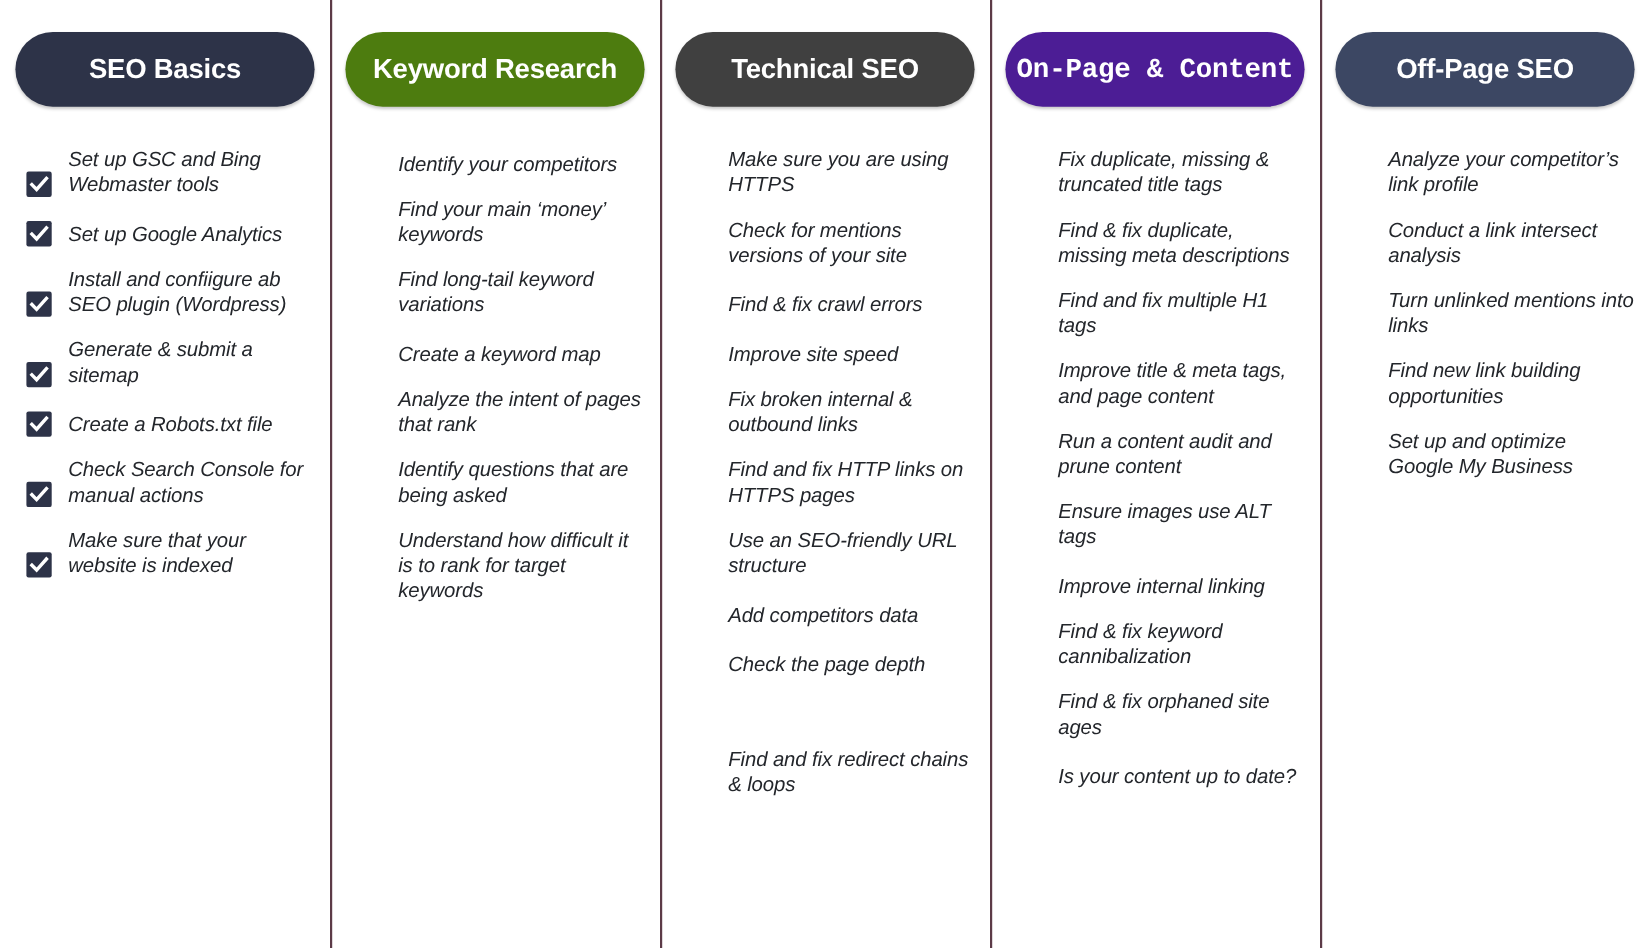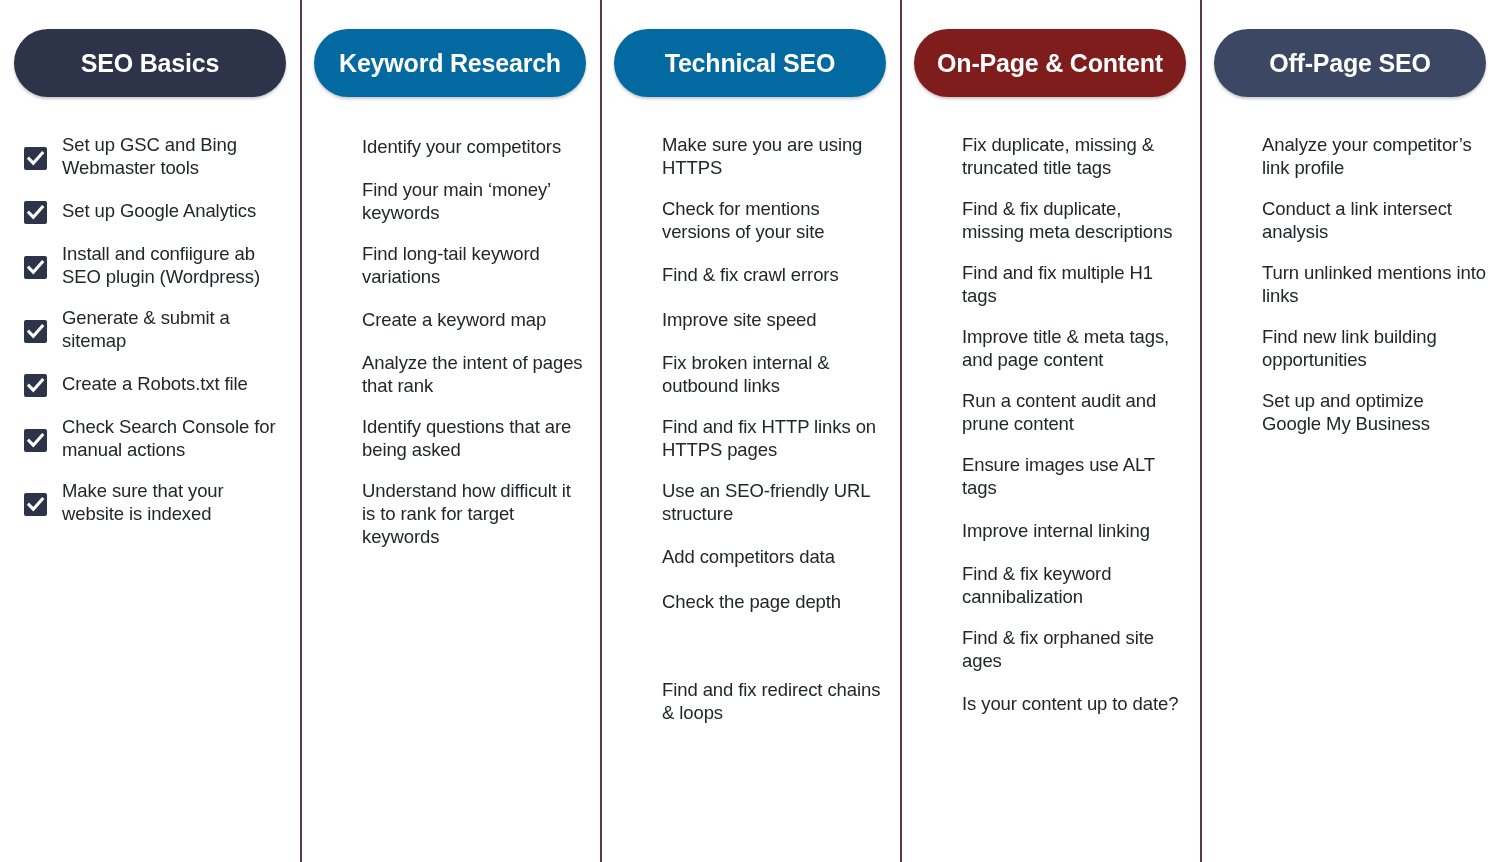--- a/index.html
+++ b/index.html
@@ -48,35 +48,36 @@
     justify-content: center;
     color: #ffffff;
     font-size: 25px;
     font-weight: bold;
     letter-spacing: -0.2px;
     white-space: nowrap;
     box-shadow: 0 2px 3px rgba(0,0,0,0.22);
   }
 
   .pill-seo-basics      { width: 272px; background: #2d3348; }
-  .pill-keyword         { width: 272px; background: #0369a1; }
-  .pill-technical       { width: 272px; background: #0369a1; }
-  .pill-onpage          { width: 272px; background: #7f1d1d; }
+  .pill-keyword         { width: 272px; background: #4d7c0f; }
+  .pill-technical       { width: 272px; background: #404040; }
+  .pill-onpage          { width: 272px; background: #4c1d95; font-family: Liberation Mono, monospace; }
   .pill-offpage         { width: 272px; background: #3c4763; }
 
   .list {
     margin-top: 36px;
     padding-left: 10px;
     list-style: none;
   }
 
   .item {
     display: flex;
-    align-items: center;
+    align-items: flex-end;
     margin-bottom: 18px;
+    font-style: italic;
   }
 
   .check {
     flex: 0 0 auto;
     width: 23px;
     height: 23px;
     border-radius: 2px;
     margin-top: 4px;
     margin-right: 15px;
     position: relative;

